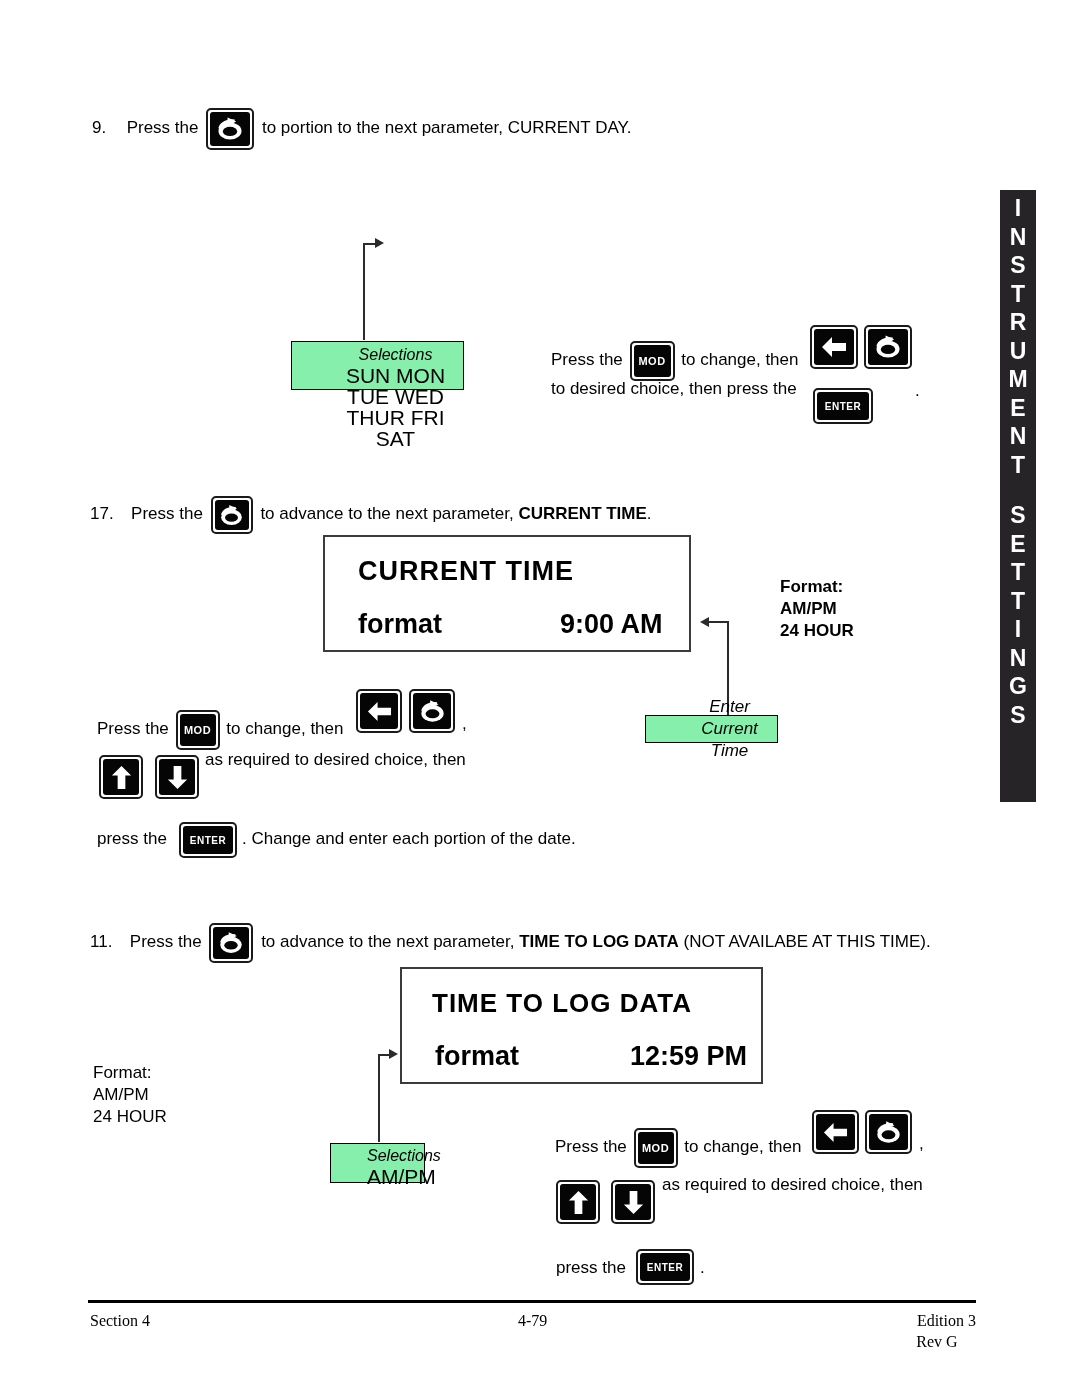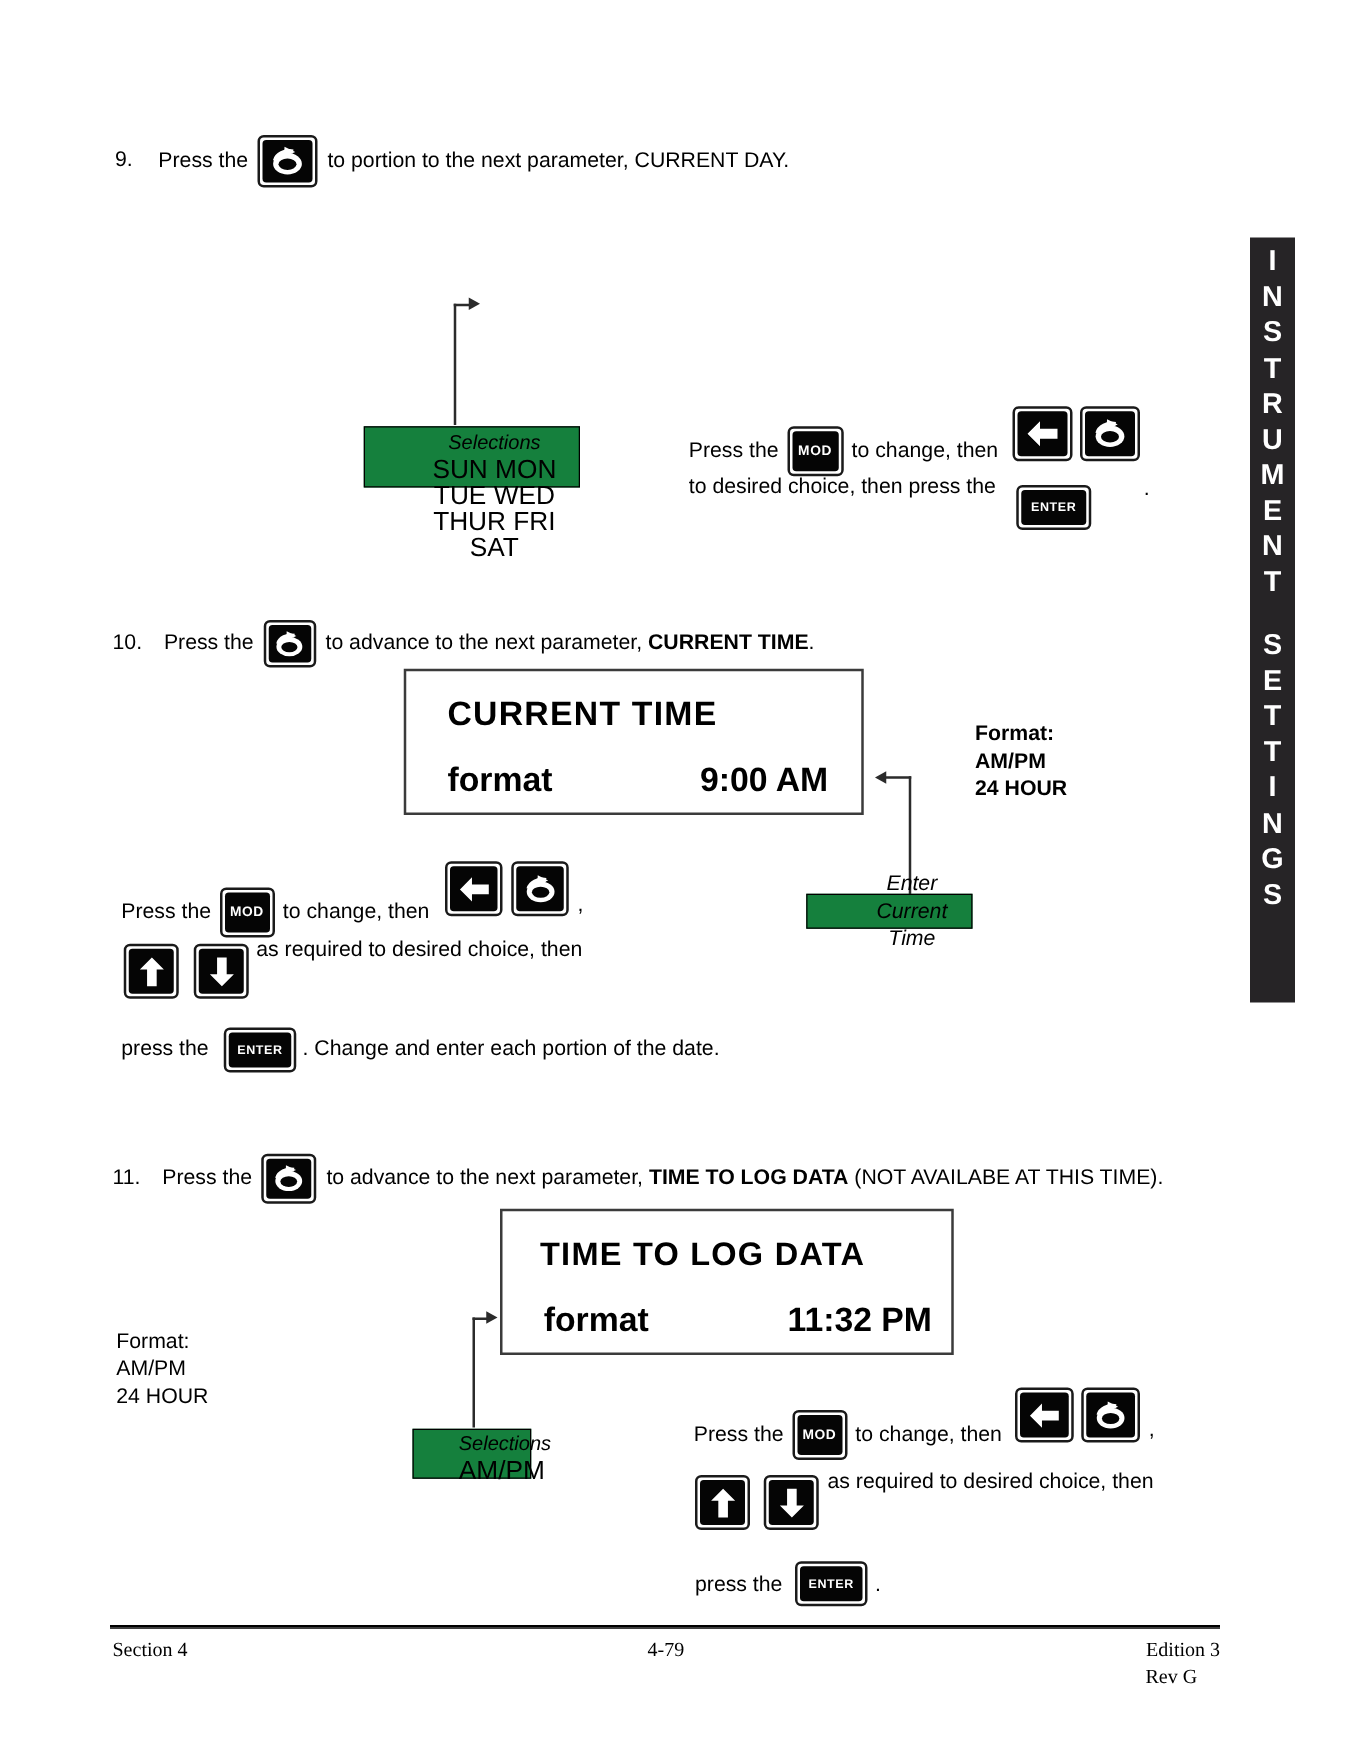--- a/index.html
+++ b/index.html
@@ -37,21 +37,21 @@
   }
   .display .title{
     position:absolute; font-weight:bold; letter-spacing:1px;
   }
   .display .row{
     position:absolute; font-weight:bold;
   }
 
   
   .callout{
-    position:absolute; border:1.6px solid #000; background:#15803d;
+    position:absolute; border:1.6px solid #000; background:#86efac;
     box-sizing:border-box; text-align:center;padding-left:36px;
   }
   .callout .sel-title{ font-style:italic; font-size:16px; line-height:20px; }
   .callout .sel-line{ font-size:21px; line-height:21px; }
   .callout.italic-box{
     font-style:italic; font-size:17px; line-height:22px;
     display:flex; align-items:center; justify-content:center;
   }
 
   
@@ -188,21 +188,21 @@
     <span>to desired choice, then press the</span>
   </div>
   <div class="key" style="left:813px; top:388px; width:60px; height:36px;">
     <span class="face">
       <span class="lbl small">ENTER</span>
     </span>
   </div>
   <div class="txt" style="left:915px; top:380px;">.</div>
 
   <div class="step" style="left:90px; top:496px;">
-    <span class="num">10.</span>
+    <span class="num">17.</span>
     <span style="display:inline-block;width:8px"></span>
     <span>Press the</span>
     <span class="key inline" style="width:42px;height:38px;margin:0 3px;">
       <span class="face">
         <svg width="27" height="27" viewBox="0 0 30 30">
           <ellipse cx="15" cy="17" rx="11.5" ry="8.6" fill="#fff"></ellipse>
           <ellipse cx="15" cy="17.4" rx="7.2" ry="4.6" fill="#050505"></ellipse>
           <path d="M5 14.5 A12 9 0 0 1 19.5 7.2" stroke="#fff" stroke-width="3.4" fill="none"></path>
           <path d="M12.6 3.4 L21.2 7.6 L12.4 11.4 Z" fill="#fff"></path>
         </svg>
@@ -298,21 +298,21 @@
       </span>
     </span>
     <span>to advance to the next parameter,</span>
     <b>TIME TO LOG DATA</b>
     <span>(NOT AVAILABE AT THIS TIME).</span>
   </div>
 
   <div class="display" style="left:400px; top:967px; width:363px; height:117px;">
     <div class="title" style="left:30px; top:19px; font-size:26px;">TIME  TO  LOG  DATA</div>
     <div class="row" style="left:33px; top:72px; font-size:27px;">format</div>
-    <div class="row" style="left:228px; top:72px; font-size:27px;">11:32  PM</div>
+    <div class="row" style="left:228px; top:72px; font-size:27px;">12:59  PM</div>
   </div>
 
   <div class="lead v" style="left:378px; top:1054px; height:88px;"></div>
   <div class="lead h" style="left:378px; top:1054px; width:14px;"></div>
   <div class="arrow-r" style="left:389px; top:1049px;"></div>
 
   <div class="txt" style="left:93px; top:1062px;">Format:</div>
   <div class="txt" style="left:93px; top:1084px;">AM/PM</div>
   <div class="txt" style="left:93px; top:1106px;">24 HOUR</div>
 

